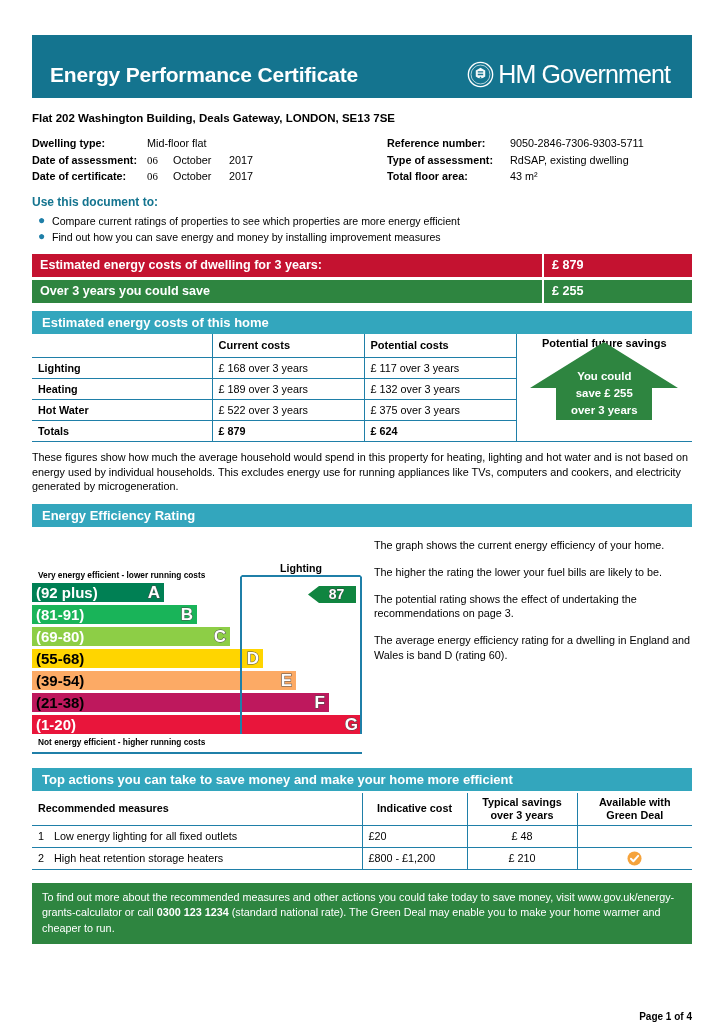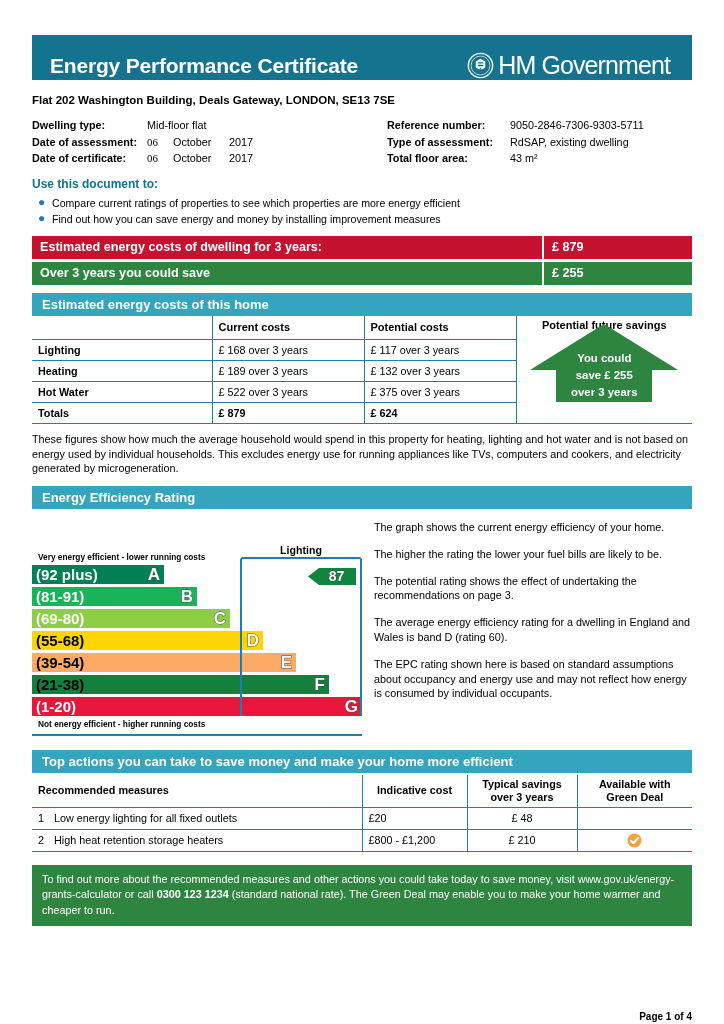--- a/index.html
+++ b/index.html
@@ -8,21 +8,21 @@
     background: #ffffff;
     font-family: "Liberation Sans", sans-serif;
     color: #000;
     overflow: hidden;
   }
   .page { position: relative; width: 724px; height: 1024px; padding: 0 32px; }
 
   
   .header {
     margin-top: 35px;
-    height: 45px;
+    height: 63px;
     background: #14748f;
     display: flex;
     align-items: center;
     justify-content: space-between;
     padding: 16px 22px 0 18px;
     gap: 8px;
   }
   .header-title {
     color: #fff;
     font-size: 21px;
@@ -452,21 +452,21 @@
           <span class="letter">C</span>
         </div>
         <div class="band" style="width:70%;background:#ffd500">
           <span class="range" style="color:#000">(55-68)</span>
           <span class="letter">D</span>
         </div>
         <div class="band" style="width:80%;background:#fcaa65">
           <span class="range" style="color:#000">(39-54)</span>
           <span class="letter">E</span>
         </div>
-        <div class="band" style="width:90%;background:#15803d">
+        <div class="band" style="width:90%;background:#be185d">
           <span class="range" style="color:#000">(21-38)</span>
           <span class="letter">F</span>
         </div>
         <div class="band" style="width:100%;background:#e9153b">
           <span class="range">(1-20)</span>
           <span class="letter">G</span>
         </div>
 
         <div class="colcontainer" style="top:-22px;height:calc(100% + 22px)">
           <div class="col" style="margin-right:0">
@@ -481,21 +481,20 @@
         </div>
       </div>
       <div class="cap bot">Not energy efficient - higher running costs</div>
     </div>
 
     <div class="eer-text">
       <p>The graph shows the current energy efficiency of your home.</p>
       <p>The higher the rating the lower your fuel bills are likely to be.</p>
       <p>The potential rating shows the effect of undertaking the recommendations on page 3.</p>
       <p>The average energy efficiency rating for a dwelling in England and Wales is band D (rating 60).</p>
-      <p>The EPC rating shown here is based on standard assumptions about occupancy and energy use and may not reflect how energy is consumed by individual occupants.</p>
     </div>
   </div>
 
   <div class="actions">
     <div class="sectionbar">Top actions you can take to save money and make your home more efficient</div>
     <table class="rec">
       <tbody>
           <tr>
         <th class="col-m m">Recommended measures</th>
         <th class="col-c">Indicative cost</th>

